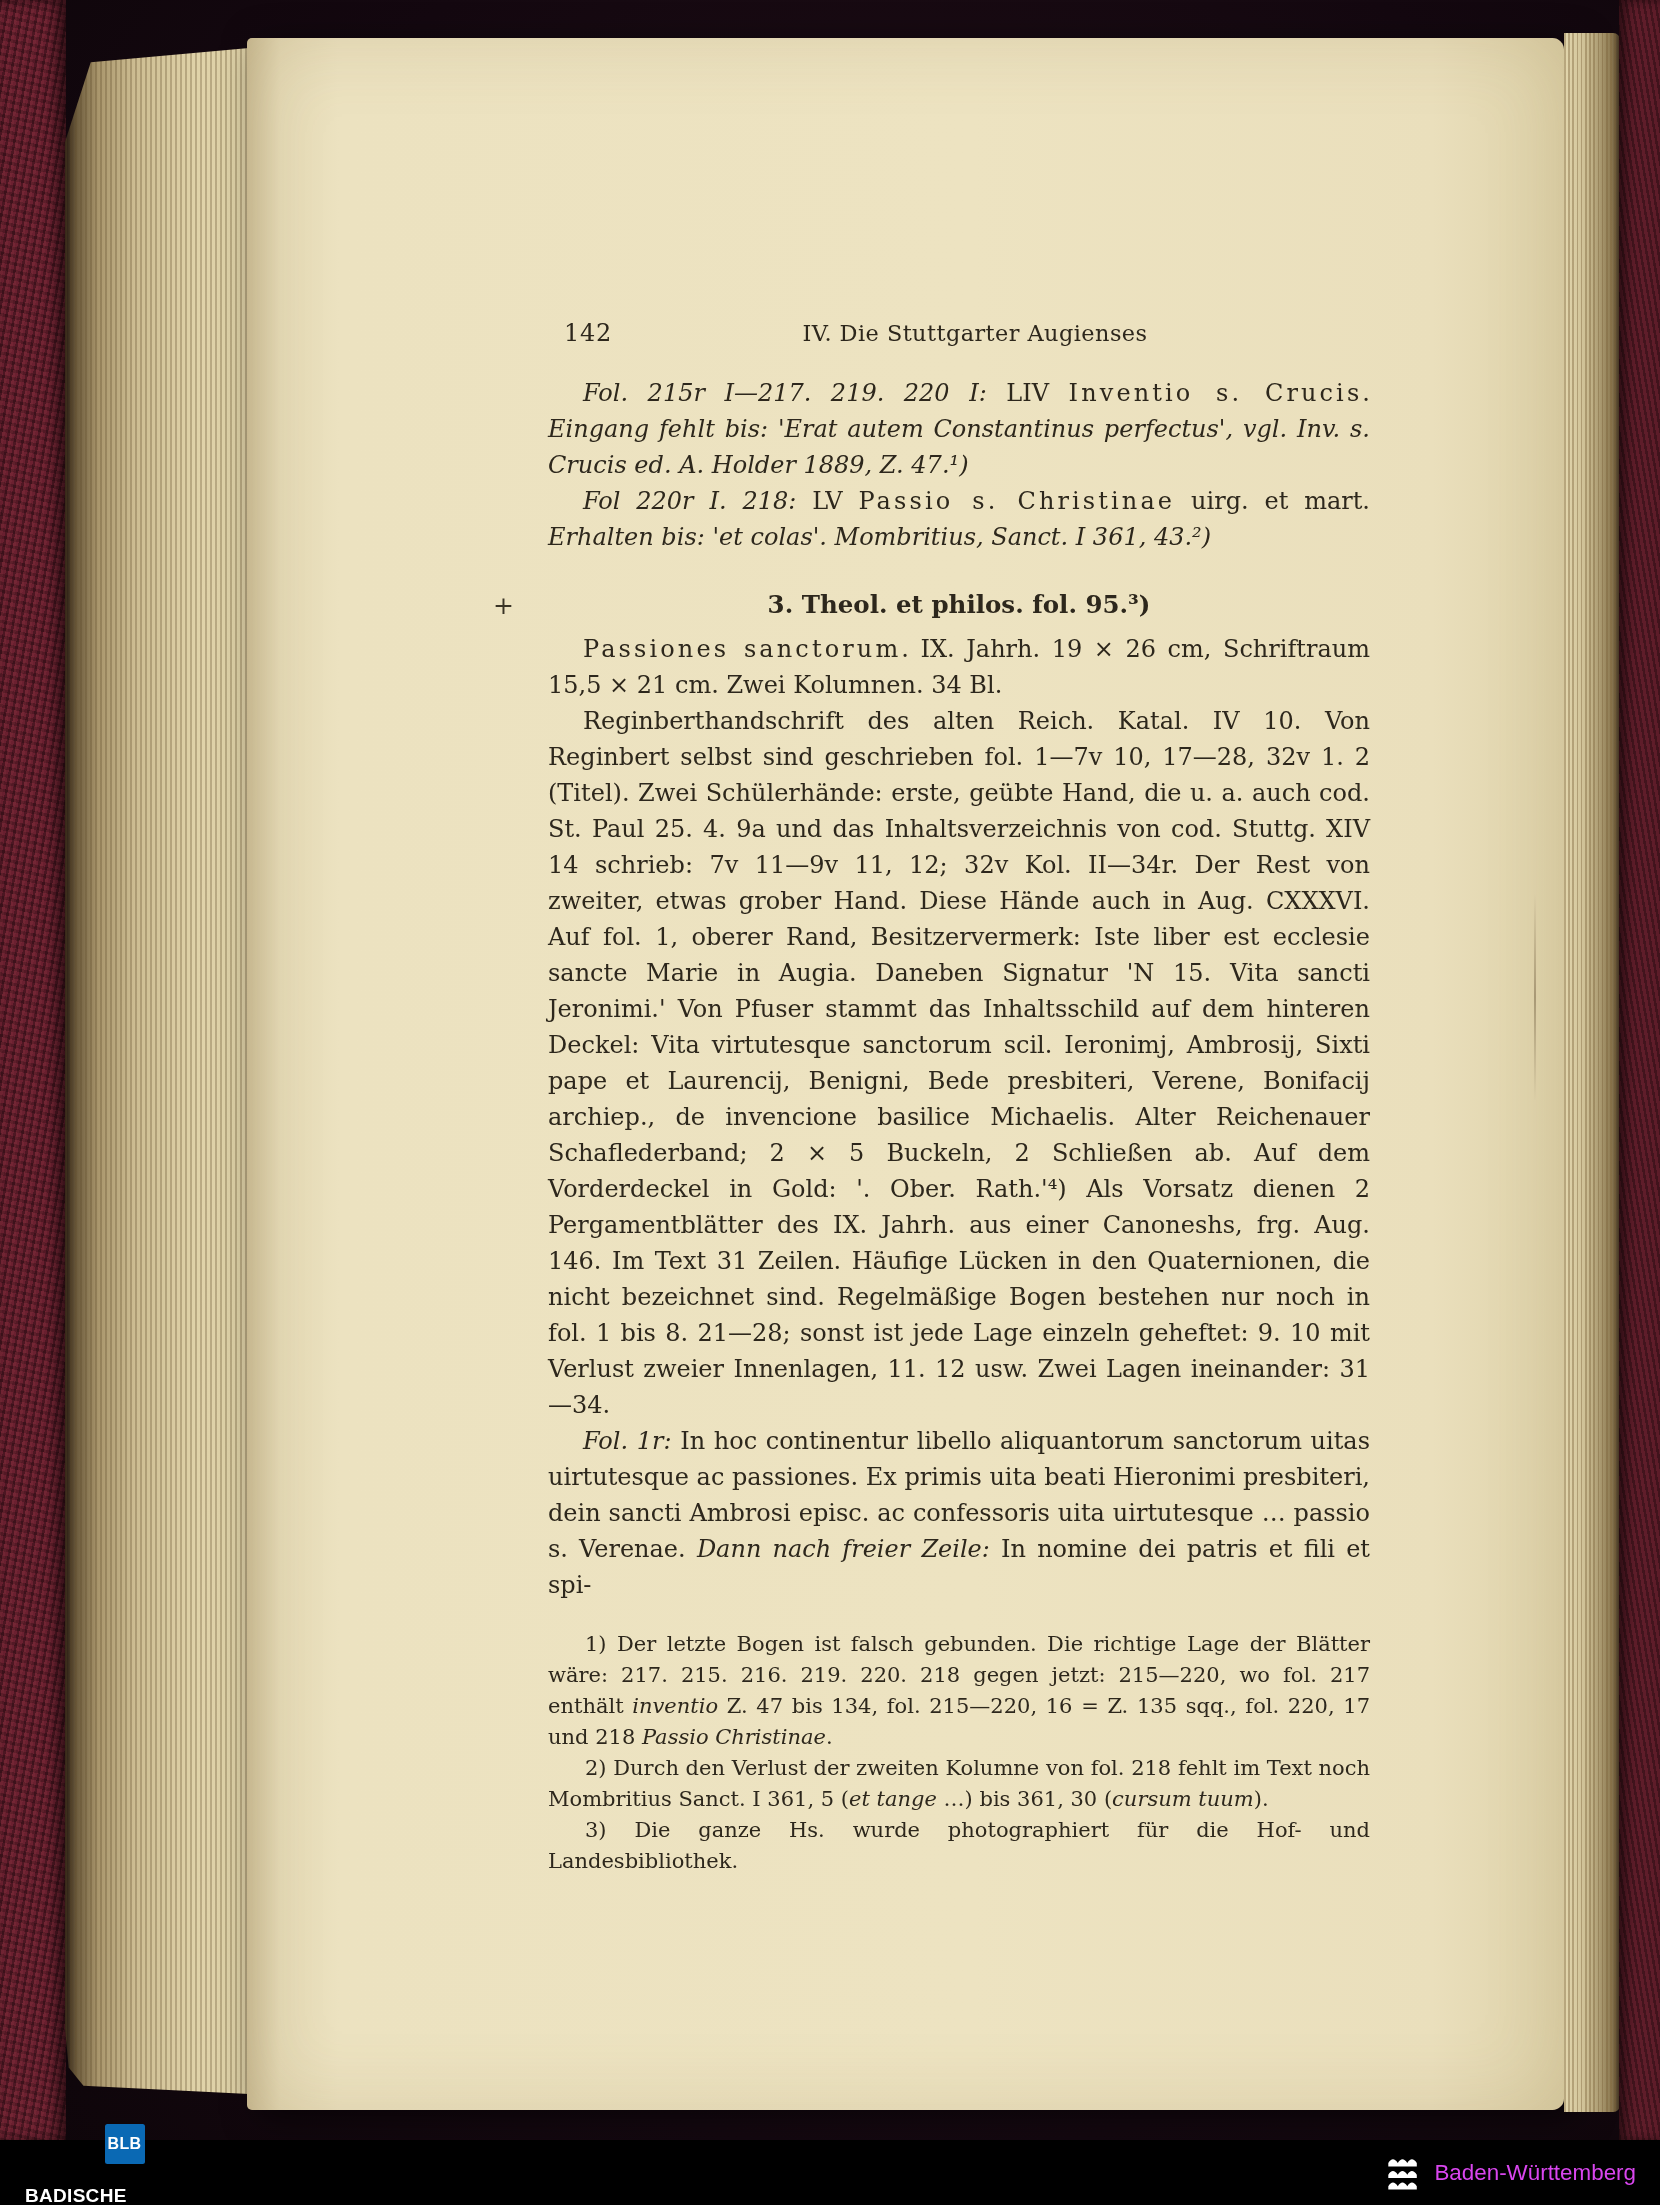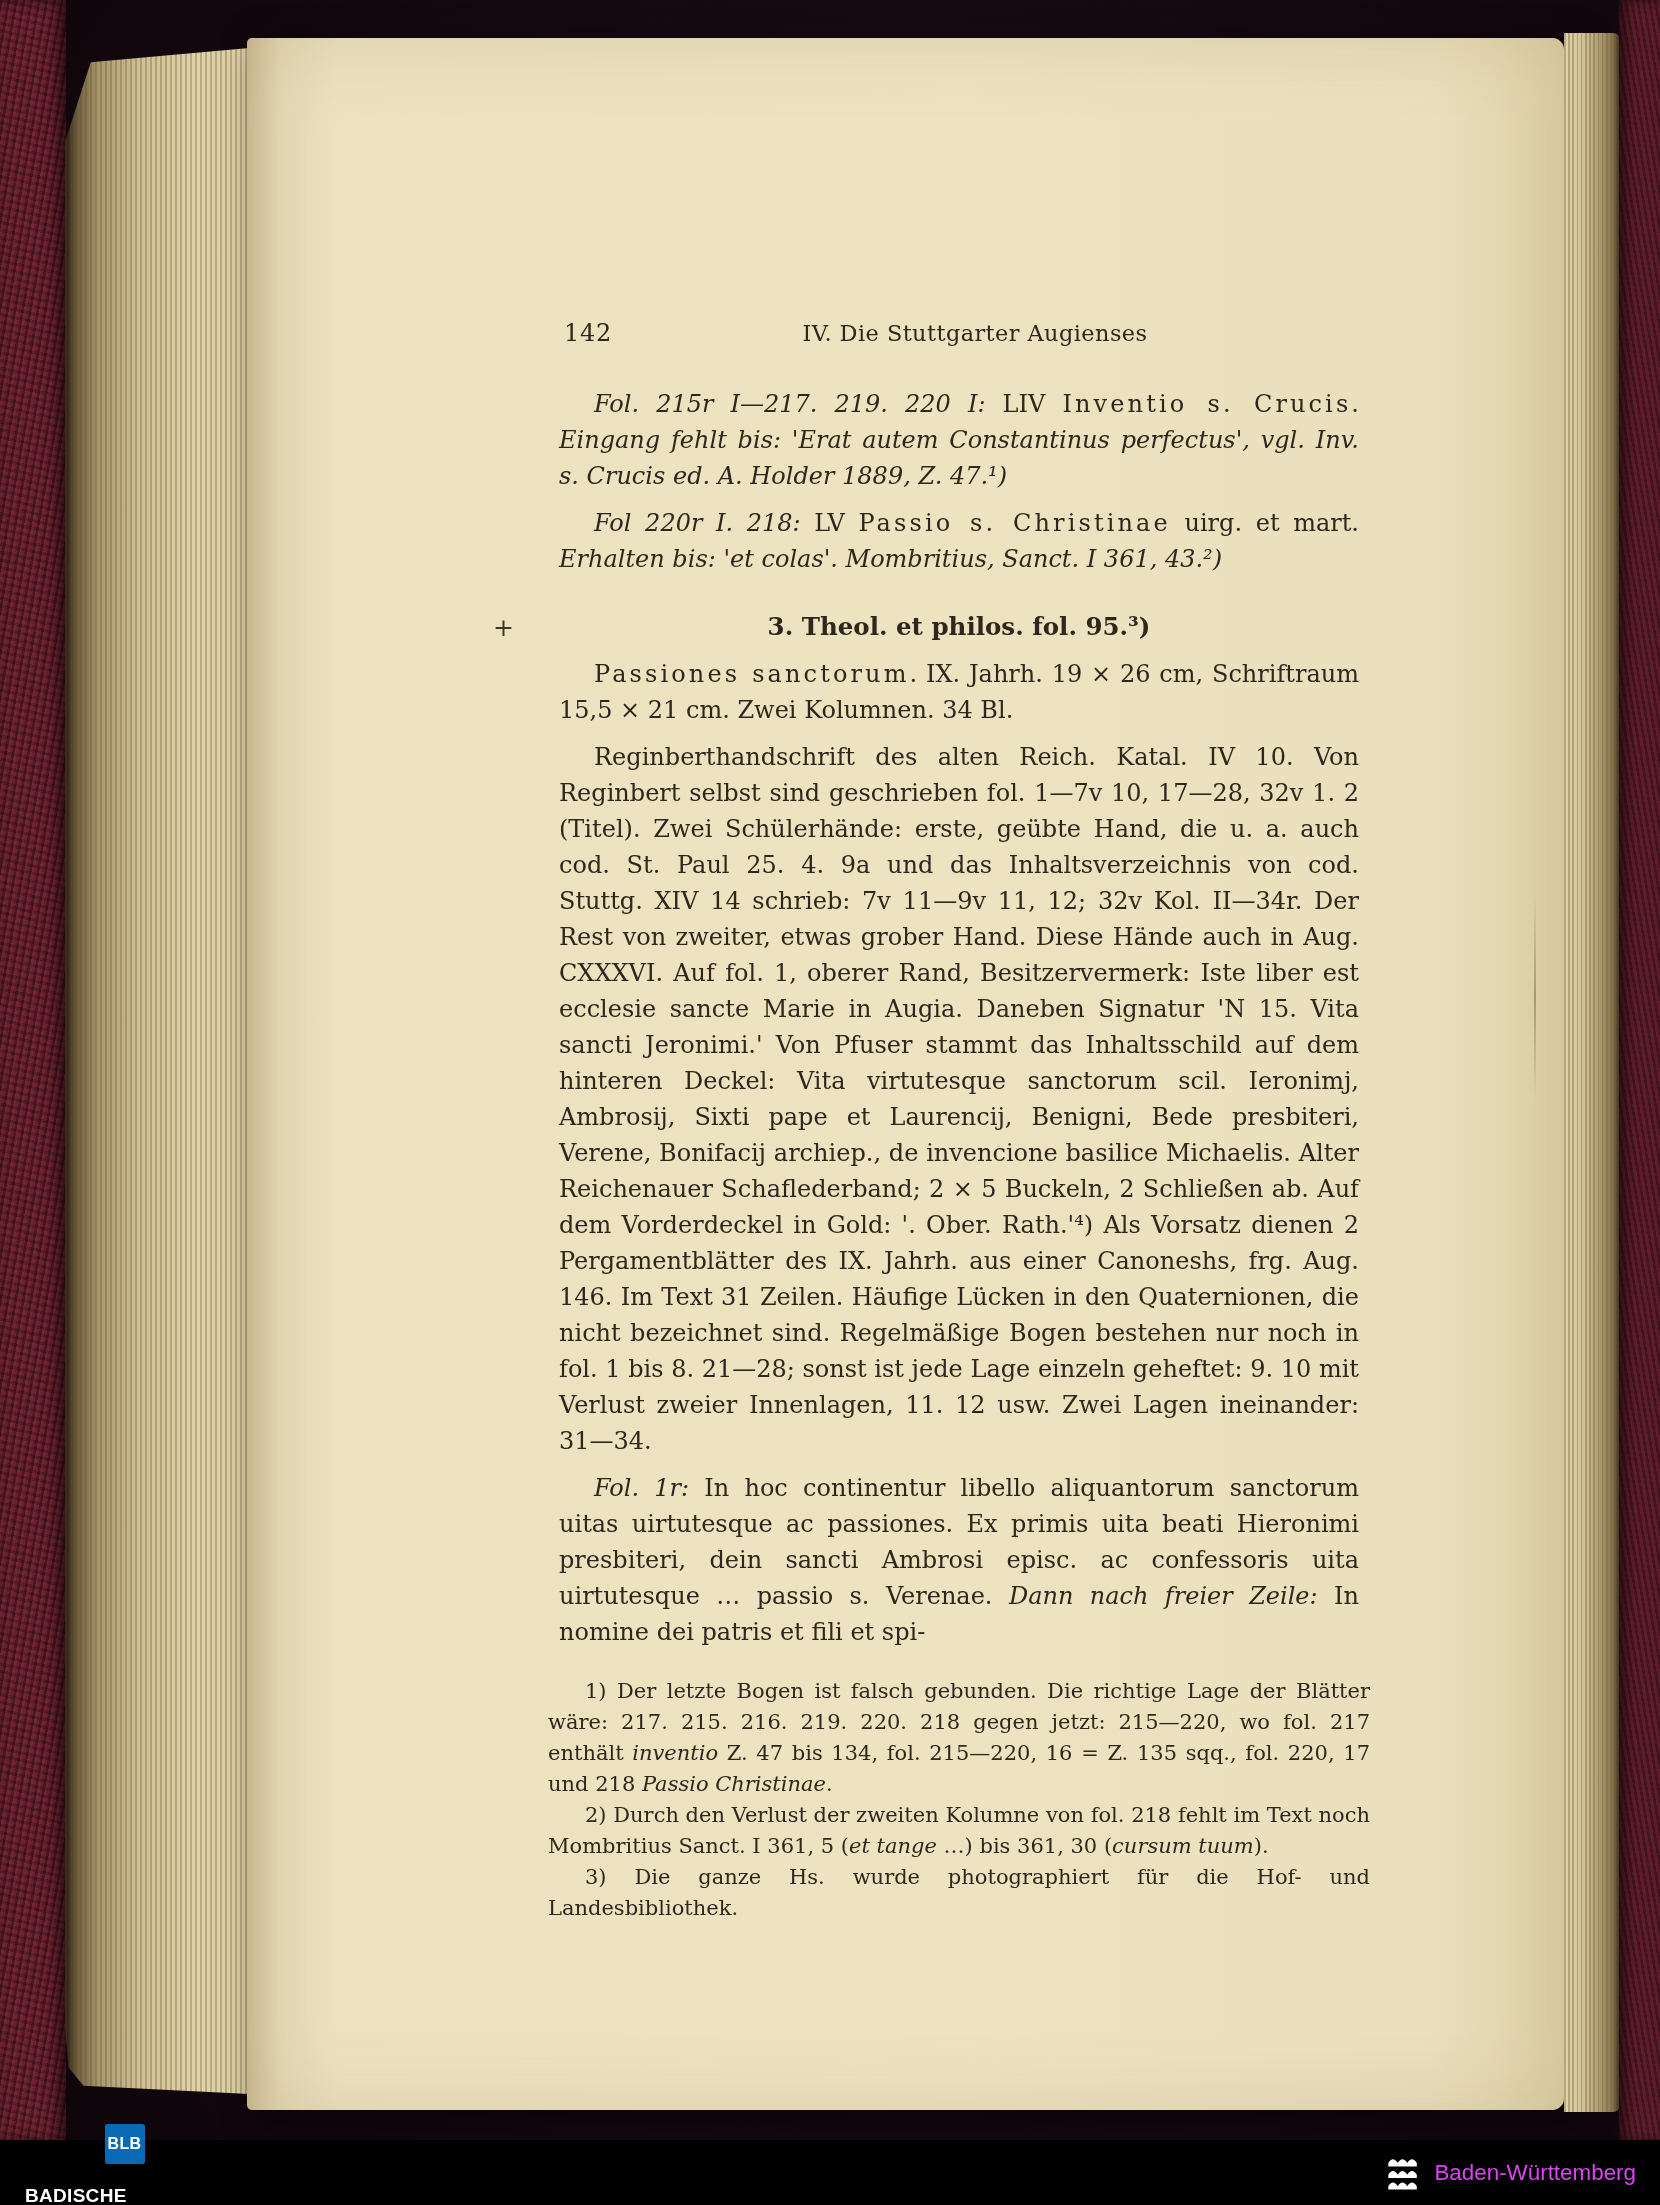--- a/index.html
+++ b/index.html
@@ -37,21 +37,21 @@
     box-shadow: 13.3px 6.6px 35px rgba(0,0,0,.55), inset 0 0 79px rgba(140,110,60,.18);
     color:#2d271c;
   }
   .page-inner { position:absolute; left:301px; top:0; width:822px; height:100%; }
 
   .page-header { position:absolute; top:279px; left:0; width:100%; height:35px;margin-left:16px; }
   .pagenum { position:absolute; left:0; top:1.7px; font-size:24px; letter-spacing:.03em; }
   .running { position:absolute; left:0; top:2.5px; width:100%; text-align:center; font-size:22.4px; letter-spacing:.02em; }
 
   .text-flow { position:absolute; top:337px; left:0; width:100%; }
-  p.para { margin:11px; text-align:justify; text-indent:35px; font-size:24px; line-height:36px; }
+  p.para { margin:0; text-align:justify; text-indent:35px; font-size:24px; line-height:36px; }
   .heading { position:relative; text-align:center; font-weight:bold; font-size:24.5px; line-height:36px; margin:32px 0 8.3px 0; }
   .margin-mark { position:absolute; left:-55px; top:0.8px; font-weight:normal; font-size:25px; color:#3a3426; }
   .it { font-style:italic; }
   .sp { letter-spacing:.13em; }
 
   .footnotes { margin-top:26px; }
   p.fn { margin:0; text-align:justify; text-indent:37px; font-size:21px; line-height:31px; }
 
   .crease {
     position:absolute; right:28px; top:855px; height:208px; width:2.5px;

